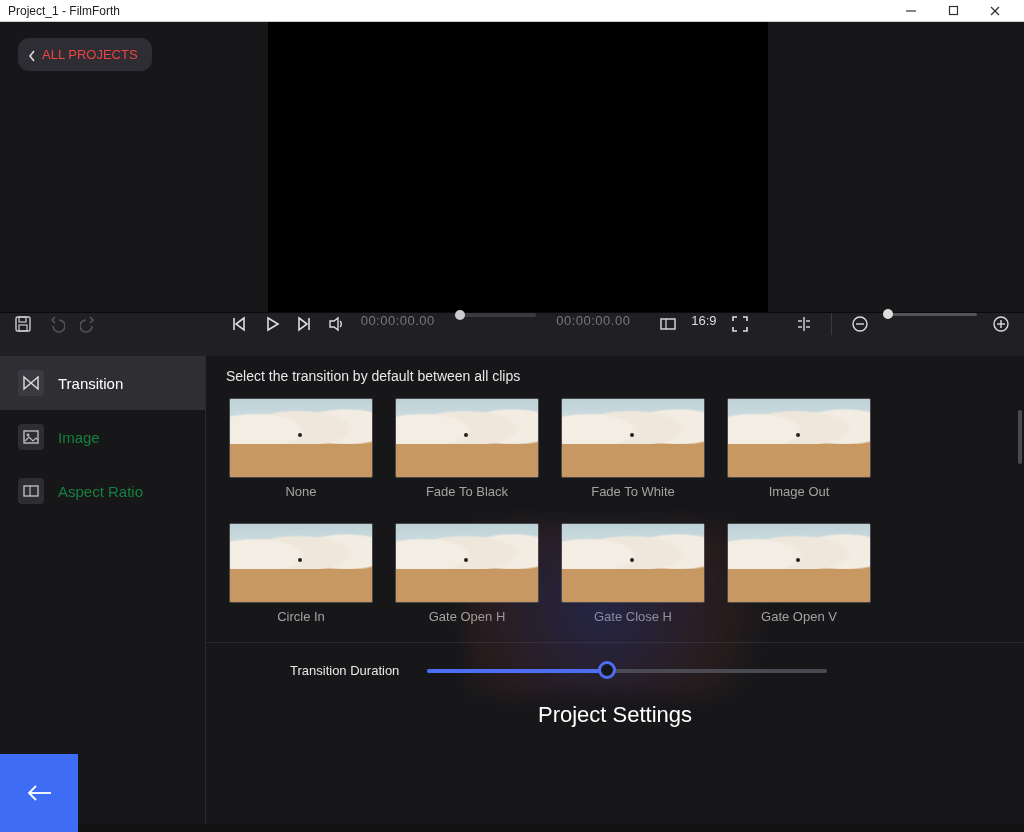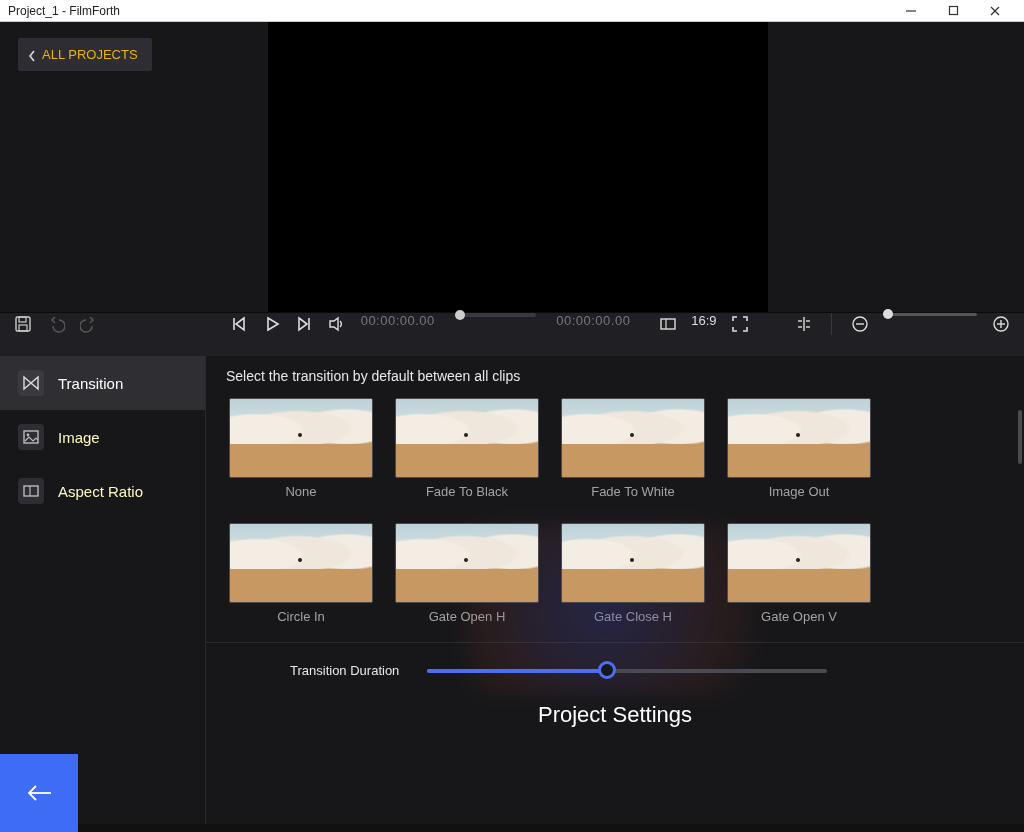--- a/index.html
+++ b/index.html
@@ -4,37 +4,37 @@
 <style>
   * { box-sizing: border-box; margin: 0; padding: 0; }
   html, body { width: 1024px; height: 832px; font-family: "Segoe UI", Arial, sans-serif; background: #111; overflow: hidden; }
   .titlebar { height: 22px; background: #fff; display: flex; align-items: center; padding: 6px 8px; border-bottom: 1px solid #ccc; }
   .titlebar .title { font-size: 12px; color: #222; }
   .titlebar .spacer { flex: 1; }
   .titlebar .winbtn { width: 42px; height: 30px; display: flex; align-items: center; justify-content: center; color: #333; font-size: 14px; }
   .app { background: #17171a; width: 100%; height: calc(100% - 30px); display: flex; flex-direction: column; }
   .upper { height: 290px; position: relative; background: #17171a; display: flex; }
   .preview { position: absolute; left: 268px; top: 0; width: 500px; height: 290px; background: #000; }
-  .allproj { position: absolute; left: 18px; top: 16px; background: #2d2d33; color: #eab308; font-size: 13px; padding: 9px 14px 9px 10px; border-radius: 2px; display: flex; align-items: flex-end; gap: 6px; }
+  .allproj { position: absolute; left: 18px; top: 16px; background: #2d2d33; color: #ef4444; font-size: 13px; padding: 9px 14px 9px 10px; border-radius: 11px; display: flex; align-items: flex-end; gap: 6px; }
   .topright { position: absolute; right: 18px; top: 16px; display: flex; flex-direction: column; gap: 8px; }
   .pillbtn { background: #3a3a40; color: #fff; font-size: 14px; padding: 8px 14px; border-radius: 4px; display: flex; align-items: center; gap: 8px; min-width: 102px; justify-content: flex-start; }
   .pillbtn svg { flex-shrink: 0; }
   .controlbar { height: 44px; background: #202024; display: flex; align-items: flex-start; padding: 0 14px; gap: 14px; color: #ccc; font-size: 12px; border-top: 1px solid #0a0a0a; }
   .controlbar .cicon { width: 22px; height: 22px; display: flex; align-items: center; justify-content: center; color: #d8d8d8; }
   .controlbar .dim { color: #555; }
   .controlbar .timecode { color: #777; font-size: 13px; letter-spacing: .5px; }
   .controlbar .seek { width: 95px; height: 4px; background: #3a3a3e; border-radius: 2px; position: relative; margin: 0 6px; }
   .controlbar .seek .dot { position: absolute; left: 0; top: -3px; width: 10px; height: 10px; background: #ccc; border-radius: 50%; }
   .controlbar .grow { flex: 1; }
   .controlbar .sep { width: 1px; height: 22px; background: #3a3a3e; margin: 0 4px; }
   .controlbar .zoomtrack { width: 110px; height: 3px; background: #555; border-radius: 2px; position: relative; }
   .controlbar .zoomtrack .zdot { position: absolute; left: 0; top: -4px; width: 10px; height: 10px; background: #ddd; border-radius: 50%; }
   .lower { flex: 1; display: flex; background: #17171a; }
   .sidebar { width: 205px; background: #17171a; padding-top: 0; }
-  .sideitem { display: flex; align-items: center; gap: 14px; padding: 14px 18px; color: #fef9c3; font-size: 15px; }
+  .sideitem { display: flex; align-items: center; gap: 14px; padding: 14px 18px; color: #15803d; font-size: 15px; }
   .sideitem.active { background: #2f2f33; color: #fff; }
   .sideitem .sicon { width: 26px; height: 26px; background: #2d2d33; border-radius: 4px; display: flex; align-items: center; justify-content: center; }
   .sideitem.active .sicon { background: #3a3a40; }
   .content { flex: 1; border-left: 1px solid #2a2a2e; display: flex; flex-direction: column; position: relative; }
   .content .hint { padding: 12px 20px 10px; color: #e8e8e8; font-size: 14px; font-weight: 500; }
   .grid { padding: 4px 20px 10px; display: grid; grid-template-columns: repeat(4, 150px); column-gap: 16px; row-gap: 24px; position: relative; }
   .glow { position:absolute; left:260px; top:130px; width:340px; height:170px; background: radial-gradient(circle at 40% 50%, rgba(70,70,170,.30), rgba(170,70,50,.12) 55%, transparent 75%); pointer-events:none; filter: blur(10px); }
   .titem { display: flex; flex-direction: column; align-items: center; gap: 6px; color: #ddd; }
   .thumb { width: 144px; height: 80px; border: 1px solid #4a4a4e; border-radius: 2px; overflow: hidden; position: relative; background: #c89862; }
   .thumb .foam { position:absolute; left:0; top:0; right:0; height:58%; background:

